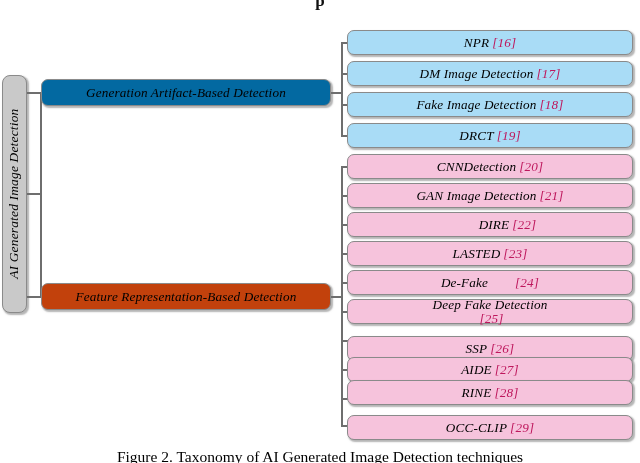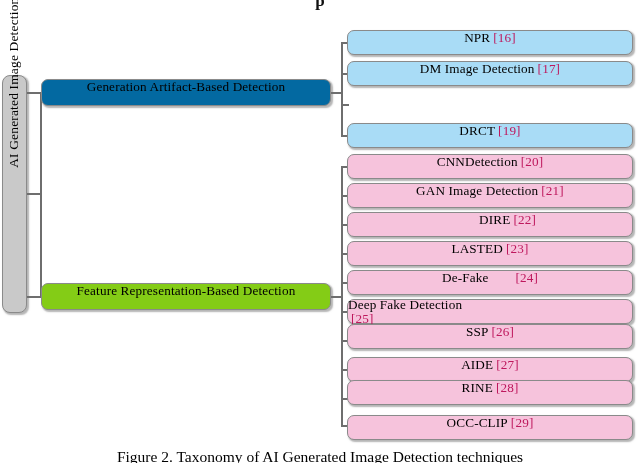--- a/index.html
+++ b/index.html
@@ -40,26 +40,27 @@
   }
 
   
   .node {
     position: absolute;
     box-sizing: border-box;
     border: 1px solid #8a8a8a;
     border-radius: 7px;
     box-shadow: 1.5px 1.5px 1.5px rgba(120,120,120,0.55);
     display: flex;
-    align-items: flex-start;
+    align-items: center;
     justify-content: center;
     font-size: 13.2px;
     line-height: 1;
     white-space: nowrap;
     letter-spacing: .15px;
+    font-style: italic;
   }
   .node .lbl { display: inline-block; }
   .ref {
     color: #be185d;
     margin-left: 3px;
   }
 
   
   .root-node {
     left: 2px;
@@ -77,21 +78,21 @@
     letter-spacing: .2px;
   }
 
   
   .mid-node {
     left: 41px;
     width: 290px;
     height: 27px;
   }
   .mid-blue  { top: 79px;  background: #0369a1; }
-  .mid-pink  { top: 283px; background: #84cc16; }
+  .mid-pink  { top: 283px; background: #c2410c; }
 
   
   .leaf {
     left: 347px;
     width: 286px;
     height: 25px;
   }
   .leaf.blue { background: #A9DCF6; }
   .leaf.pink { background: #F6C3DC; }
 
@@ -143,20 +144,24 @@
   <div class="conn h" style="left:341px; top:104px; width:8px;"></div>
   <div class="conn h" style="left:341px; top:135px; width:8px;"></div>
 
   <div class="node leaf blue" style="top:30px;">
     <span class="lbl">NPR</span>
     <span class="ref">[16]</span>
   </div>
   <div class="node leaf blue" style="top:61px;">
     <span class="lbl">DM Image Detection</span>
     <span class="ref">[17]</span>
+  </div>
+  <div class="node leaf blue" style="top:92px;">
+    <span class="lbl">Fake Image Detection</span>
+    <span class="ref">[18]</span>
   </div>
   <div class="node leaf blue" style="top:123px;">
     <span class="lbl">DRCT</span>
     <span class="ref">[19]</span>
   </div>
 
   <div class="node mid-node mid-pink">
     <span class="lbl">Feature Representation-Based Detection</span>
   </div>
 
@@ -190,21 +195,21 @@
     <span class="ref">[23]</span>
   </div>
   <div class="node leaf pink" style="top:270px;gap:24px;">
     <span class="lbl">De-Fake</span>
     <span class="ref">[24]</span>
   </div>
   <div class="node leaf pink" style="top:299px;flex-direction:column;">
     <span class="lbl">Deep Fake Detection</span>
     <span class="ref">[25]</span>
   </div>
-  <div class="node leaf pink" style="top:324px;">
+  <div class="node leaf pink" style="top:336px;">
     <span class="lbl">SSP</span>
     <span class="ref">[26]</span>
   </div>
   <div class="node leaf pink" style="top:357px;">
     <span class="lbl">AIDE</span>
     <span class="ref">[27]</span>
   </div>
   <div class="node leaf pink" style="top:380px;">
     <span class="lbl">RINE</span>
     <span class="ref">[28]</span>

